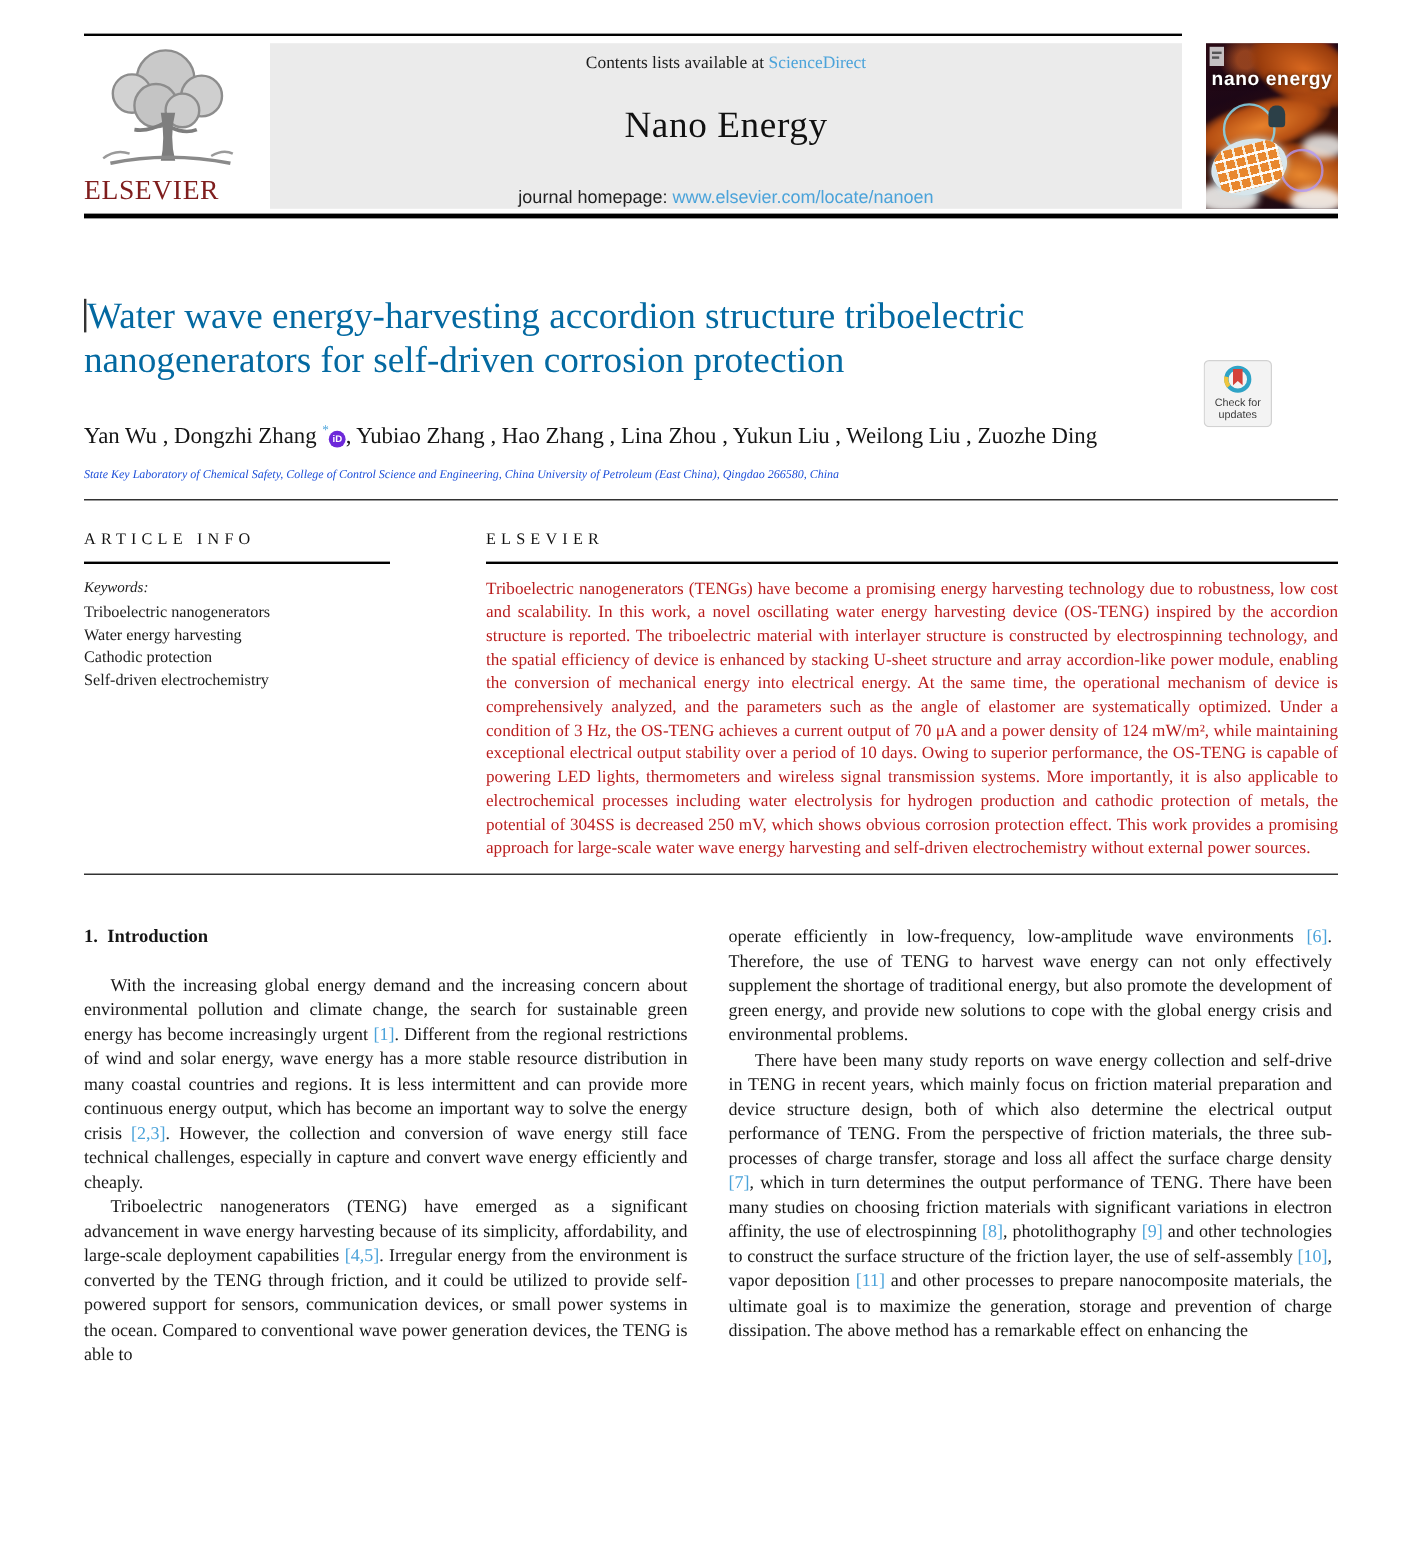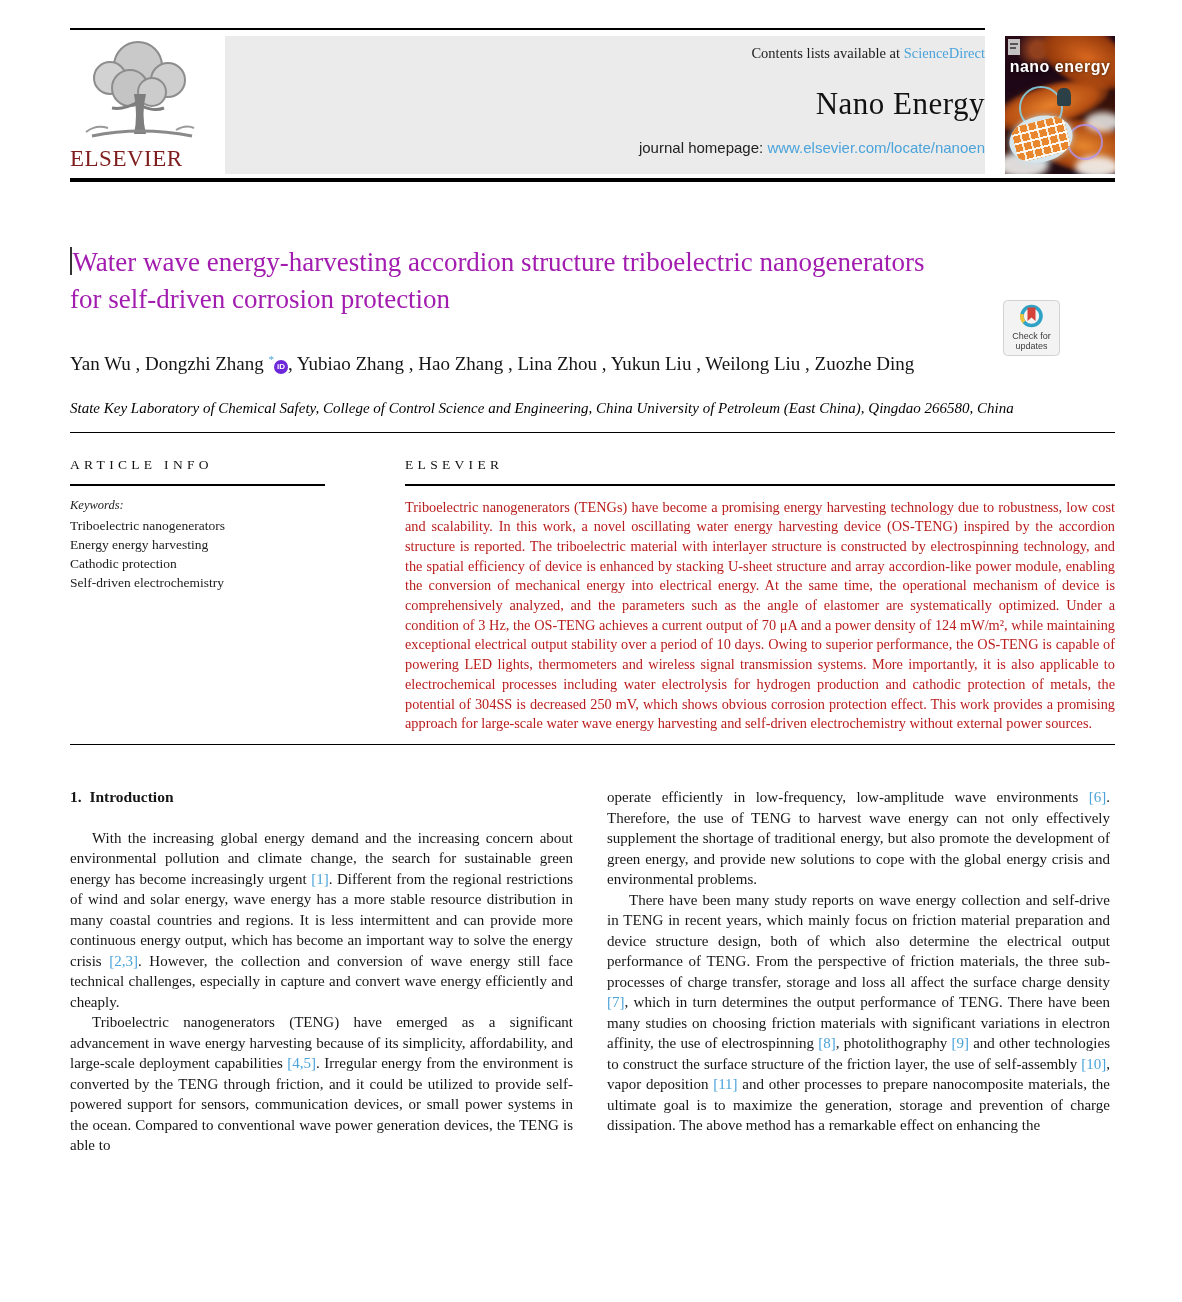--- a/index.html
+++ b/index.html
@@ -14,25 +14,25 @@
   
   .journal-ref { padding-top:64px; text-align:center; font-size:13.5px; color:#36749f; letter-spacing:.2px; }
 
   
   .header-area { margin-top:28px; }
   .header-topline { width:915px; height:2px; background:#000; }
   .header-row { display:flex; margin-top:6px; height:138px; }
   .logo-box { width:155px; position:relative; background:#fff; }
   .logo-box svg { display:block; margin-left:2px; }
   .elsevier-word { font-size:23px; color:#7f1d1d; letter-spacing:.5px; margin-top:-2px; }
-  .banner { flex:1; background:#ebebeb; text-align:right; position:relative; padding-top:9px; }
+  .banner { flex:1; background:#ebebeb; text-align:center; position:relative; padding-top:9px; }
   .contents-line { font-size:14.5px; color:#1c1c1c; }
   .link { color:#4ba3da; }
   .banner-title { font-size:31px; margin-top:24px; letter-spacing:.5px; color:#111; }
-  .homepage-line { position:absolute; bottom:18px; left:0; right:0; font-family:"Liberation Sans", sans-serif; font-size:15px; color:#222; }
+  .homepage-line { position:absolute; bottom:1px; left:0; right:0; font-family:"Liberation Sans", sans-serif; font-size:15px; color:#222; }
 
   
   .cover { width:110px; height:138px; margin-left:20px; position:relative; overflow:hidden;
     background:
       radial-gradient(circle at 75% 6%, rgba(255,60,30,.55) 0 6%, rgba(255,60,30,0) 18%),
       radial-gradient(circle at 30% 10%, rgba(255,120,40,.5) 0 5%, rgba(255,120,40,0) 15%),
       linear-gradient(160deg, #2a0a14 0%, #1d0716 30%, #3a1208 62%, #14081a 100%);
   }
   .cover > div { position:absolute; }
   .cv-swirl1 { width:120px; height:42px; left:-14px; top:48px; border-radius:50%;
@@ -59,29 +59,29 @@
   .cv-plate { width:12px; height:16px; left:3px; top:3px; background:rgba(225,225,225,.85);
     background-image:linear-gradient(#555 0 0), linear-gradient(#555 0 0);
     background-size:8px 2px, 6px 2px; background-position:2px 4px, 2px 8px; background-repeat:no-repeat; }
   .cv-title { left:0; right:0; top:22px; color:#fff; font-family:"Liberation Sans", sans-serif;
     font-weight:bold; font-size:16px; text-align:center; letter-spacing:.5px;
     text-shadow:0 0 4px rgba(0,0,0,.7); }
 
   .thick-rule { height:3.5px; background:#000; margin-top:4px; }
 
   
-  .title-block { margin-top:62px; width:880px; font-size:27px; line-height:37.5px; color:#a21caf; }
+  .title-block { margin-top:62px; width:880px; font-size:31px; line-height:37.5px; color:#0369a1; }
   .cursor-bar { display:inline-block; width:1.5px; height:28px; background:#333; vertical-align:-4px; margin-right:1px; }
   .check-badge { position:absolute; left:1003px; top:300px; width:57px; height:56px; cursor:pointer; }
   .authors { margin-top:26px; width:850px; font-size:19px; line-height:29px; color:#151515; }
   .author-star { color:#4ba3da; vertical-align:super; font-size:11px; }
   .orcid { display:inline-block; width:14px; height:14px; border-radius:50%; background:#6d28d9;
     color:#fff; font-family:"Liberation Sans", sans-serif; font-weight:bold; font-size:8px;
     line-height:14px; text-align:center; vertical-align:1px; }
-  .affiliation { margin-top:22px; font-style:italic; font-size:15px; color:#000000; }
+  .affiliation { margin-top:12px; font-style:italic; font-size:10px; color:#1d4ed8; }
 
   .rule-thin { height:1.5px; background:#000; margin-top:15px; }
 
   
   .info-grid { margin-top:24px; display:grid; grid-template-columns:255px 710px; column-gap:80px; }
   .block-heading { font-size:13.5px; letter-spacing:.32em; color:#111; }
   .heading-rule { height:1.2px; background:#000; margin-top:11px; margin-bottom:12px; }
   .kw-label { font-style:italic; font-size:12.5px; margin-bottom:3px; }
   .kw-item { font-size:13.5px; line-height:19px; }
   .abstract-text { font-size:14.3px; line-height:19.7px; text-align:justify; color:#b91c1c; }
@@ -160,21 +160,21 @@
     <div class="affiliation">State Key Laboratory of Chemical Safety, College of Control Science and Engineering, China University of Petroleum (East China), Qingdao 266580, China</div>
 
     <div class="rule-thin"></div>
 
     <div class="info-grid">
       <div>
         <div class="block-heading">ARTICLE INFO</div>
         <div class="heading-rule"></div>
         <div class="kw-label">Keywords:</div>
         <div class="kw-item">Triboelectric nanogenerators</div>
-        <div class="kw-item">Energy energy harvesting</div>
+        <div class="kw-item">Water energy harvesting</div>
         <div class="kw-item">Cathodic protection</div>
         <div class="kw-item">Self-driven electrochemistry</div>
       </div>
       <div>
         <div class="block-heading">ELSEVIER</div>
         <div class="heading-rule"></div>
         <div class="abstract-text">Triboelectric nanogenerators (TENGs) have become a promising energy harvesting technology due to robustness, low cost and scalability. In this work, a novel oscillating water energy harvesting device (OS-TENG) inspired by the accordion structure is reported. The triboelectric material with interlayer structure is constructed by electrospinning technology, and the spatial efficiency of device is enhanced by stacking U-sheet structure and array accordion-like power module, enabling the conversion of mechanical energy into electrical energy. At the same time, the operational mechanism of device is comprehensively analyzed, and the parameters such as the angle of elastomer are systematically optimized. Under a condition of 3 Hz, the OS-TENG achieves a current output of 70 μA and a power density of 124 mW/m², while maintaining exceptional electrical output stability over a period of 10 days. Owing to superior performance, the OS-TENG is capable of powering LED lights, thermometers and wireless signal transmission systems. More importantly, it is also applicable to electrochemical processes including water electrolysis for hydrogen production and cathodic protection of metals, the potential of 304SS is decreased 250 mV, which shows obvious corrosion protection effect. This work provides a promising approach for large-scale water wave energy harvesting and self-driven electrochemistry without external power sources.</div>
       </div>
     </div>
 

